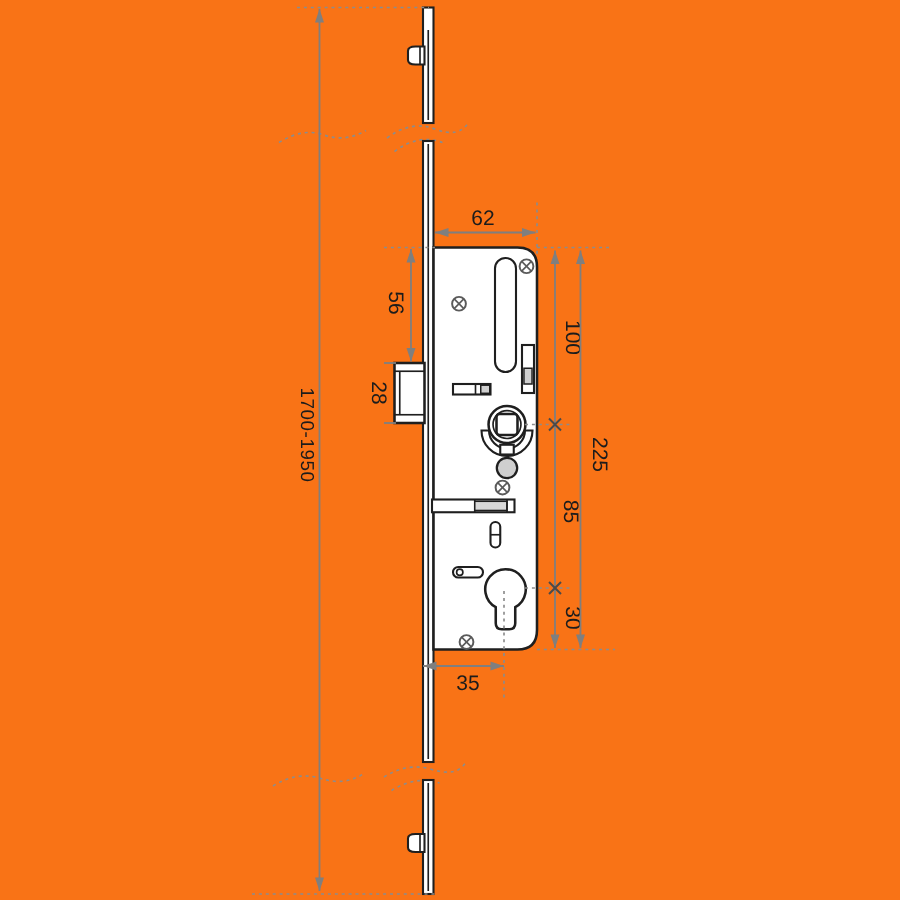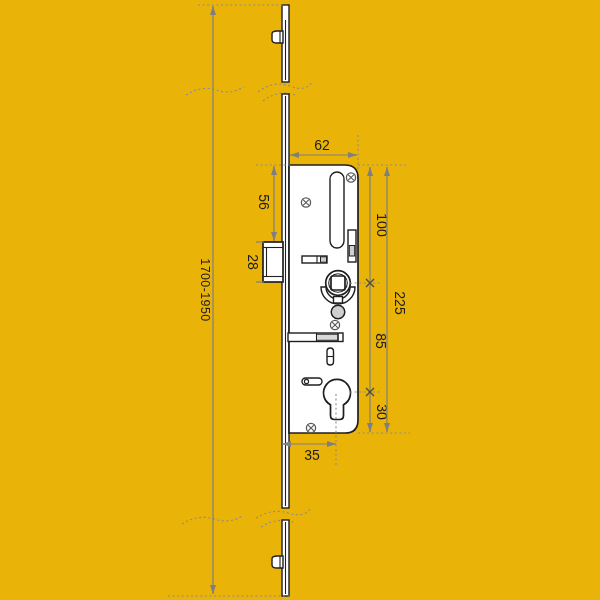--- a/index.html
+++ b/index.html
@@ -1,16 +1,16 @@
 <!DOCTYPE html>
 <html><head>
 <meta charset="utf-8">
 <style>
   html,body{margin:0;padding:0;background:#ffffff;}
-  .stage{width:600px;height:600px;background:#eab308;position:relative;overflow:hidden;}
+  .stage{width:600px;height:600px;background:#f97316;position:relative;overflow:hidden;}
   svg{display:block;}
   .dim-line{stroke:#7f7f7f;stroke-width:1.2;fill:none;}
   .dim-arrow{fill:#7f7f7f;stroke:none;}
   .dim-text{font-family:"Liberation Sans",sans-serif;font-size:14px;fill:#1c1c1c;}
   .dim-text.small{font-size:12.5px;letter-spacing:.4px;}
   .ref-line{stroke:#8c8c8c;stroke-width:1.1;stroke-dasharray:2 2.6;fill:none;}
   .wavy{stroke:#8c8c8c;stroke-width:1.1;stroke-dasharray:2 2.6;fill:none;}
   .draw{stroke:#1f1f1f;stroke-width:1.7;fill:#ffffff;}
   .draw-med{stroke:#1f1f1f;stroke-width:1.4;fill:#ffffff;}
   .draw-thin{stroke:#1f1f1f;stroke-width:1.1;fill:none;}

